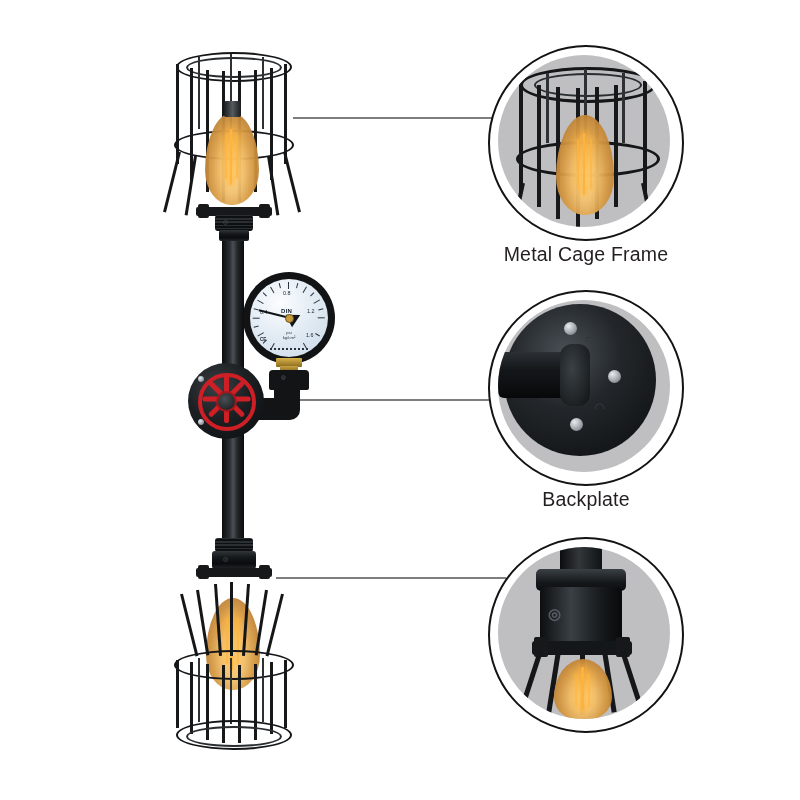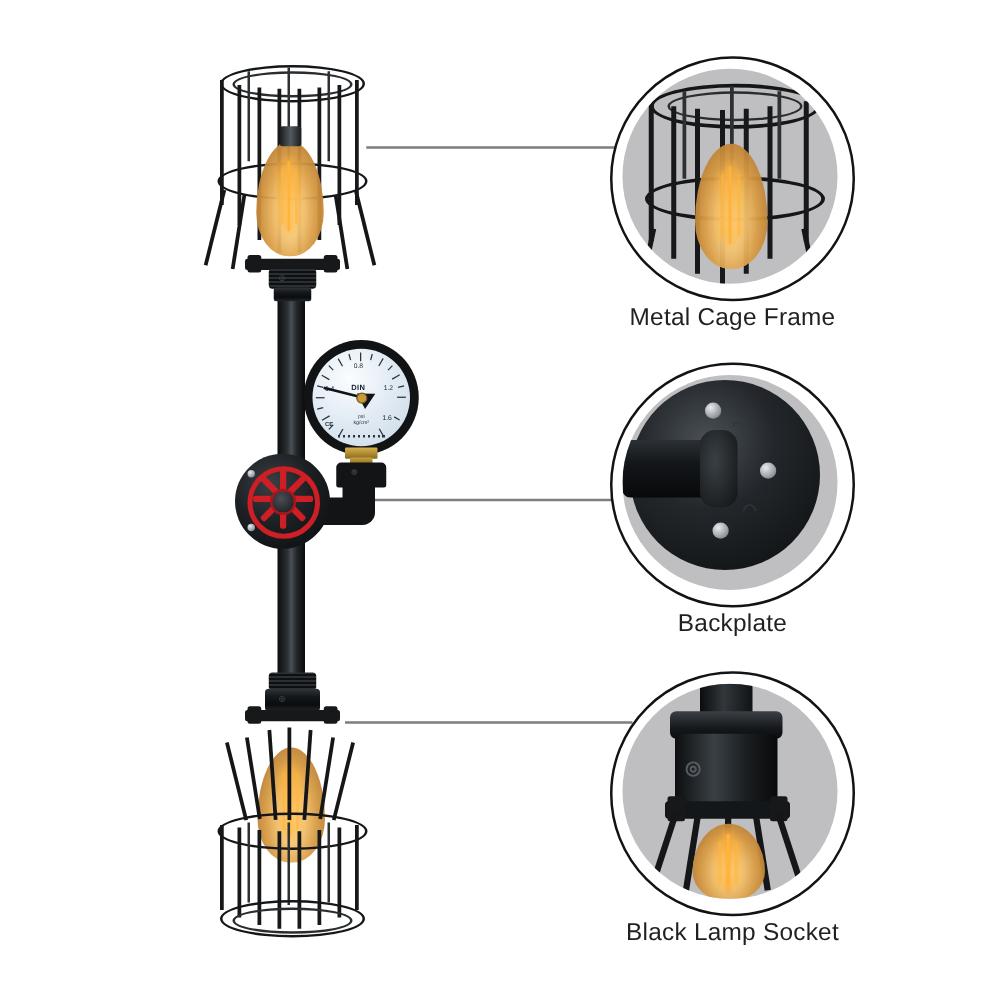--- a/index.html
+++ b/index.html
@@ -350,16 +350,15 @@
         <div class="cagebar" style="left:122px;top:104px;width:5px;height:60px;transform:rotate(-18deg);"></div>
 
         <div class="bulb" style="left:56px;top:112px;width:58px;height:62px;">
           <div class="glass"></div>
           <div class="fil" style="left:27px;top:8px;width:2.6px;height:44px;"></div>
           <div class="fil" style="left:21px;top:14px;width:2px;height:34px;opacity:.75;"></div>
           <div class="fil" style="left:34px;top:14px;width:2px;height:34px;opacity:.75;"></div>
         </div>
       </div>
     </div>
-    <div class="cap" style="left:0;top:198px;width:196px;">Black Lamp Socket</div>
   </div>
 
 </div>
 
 </body></html>

